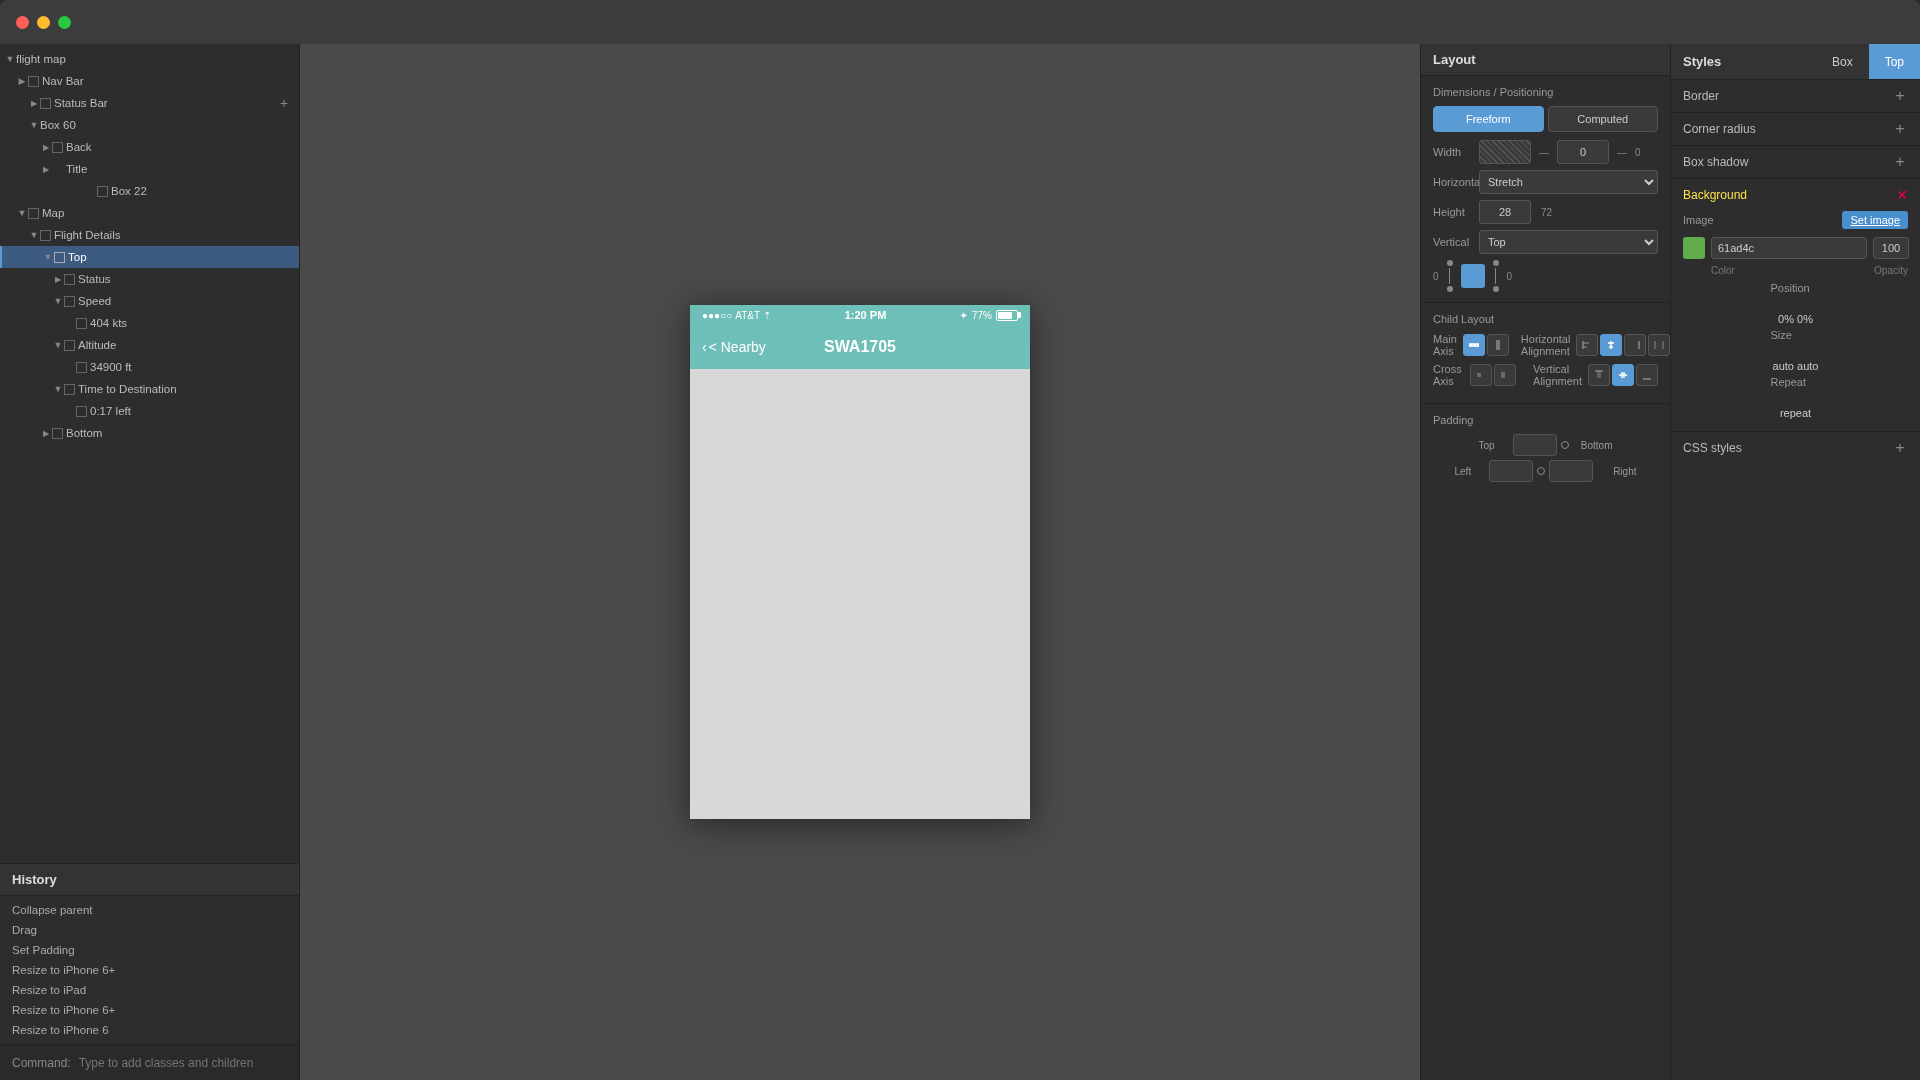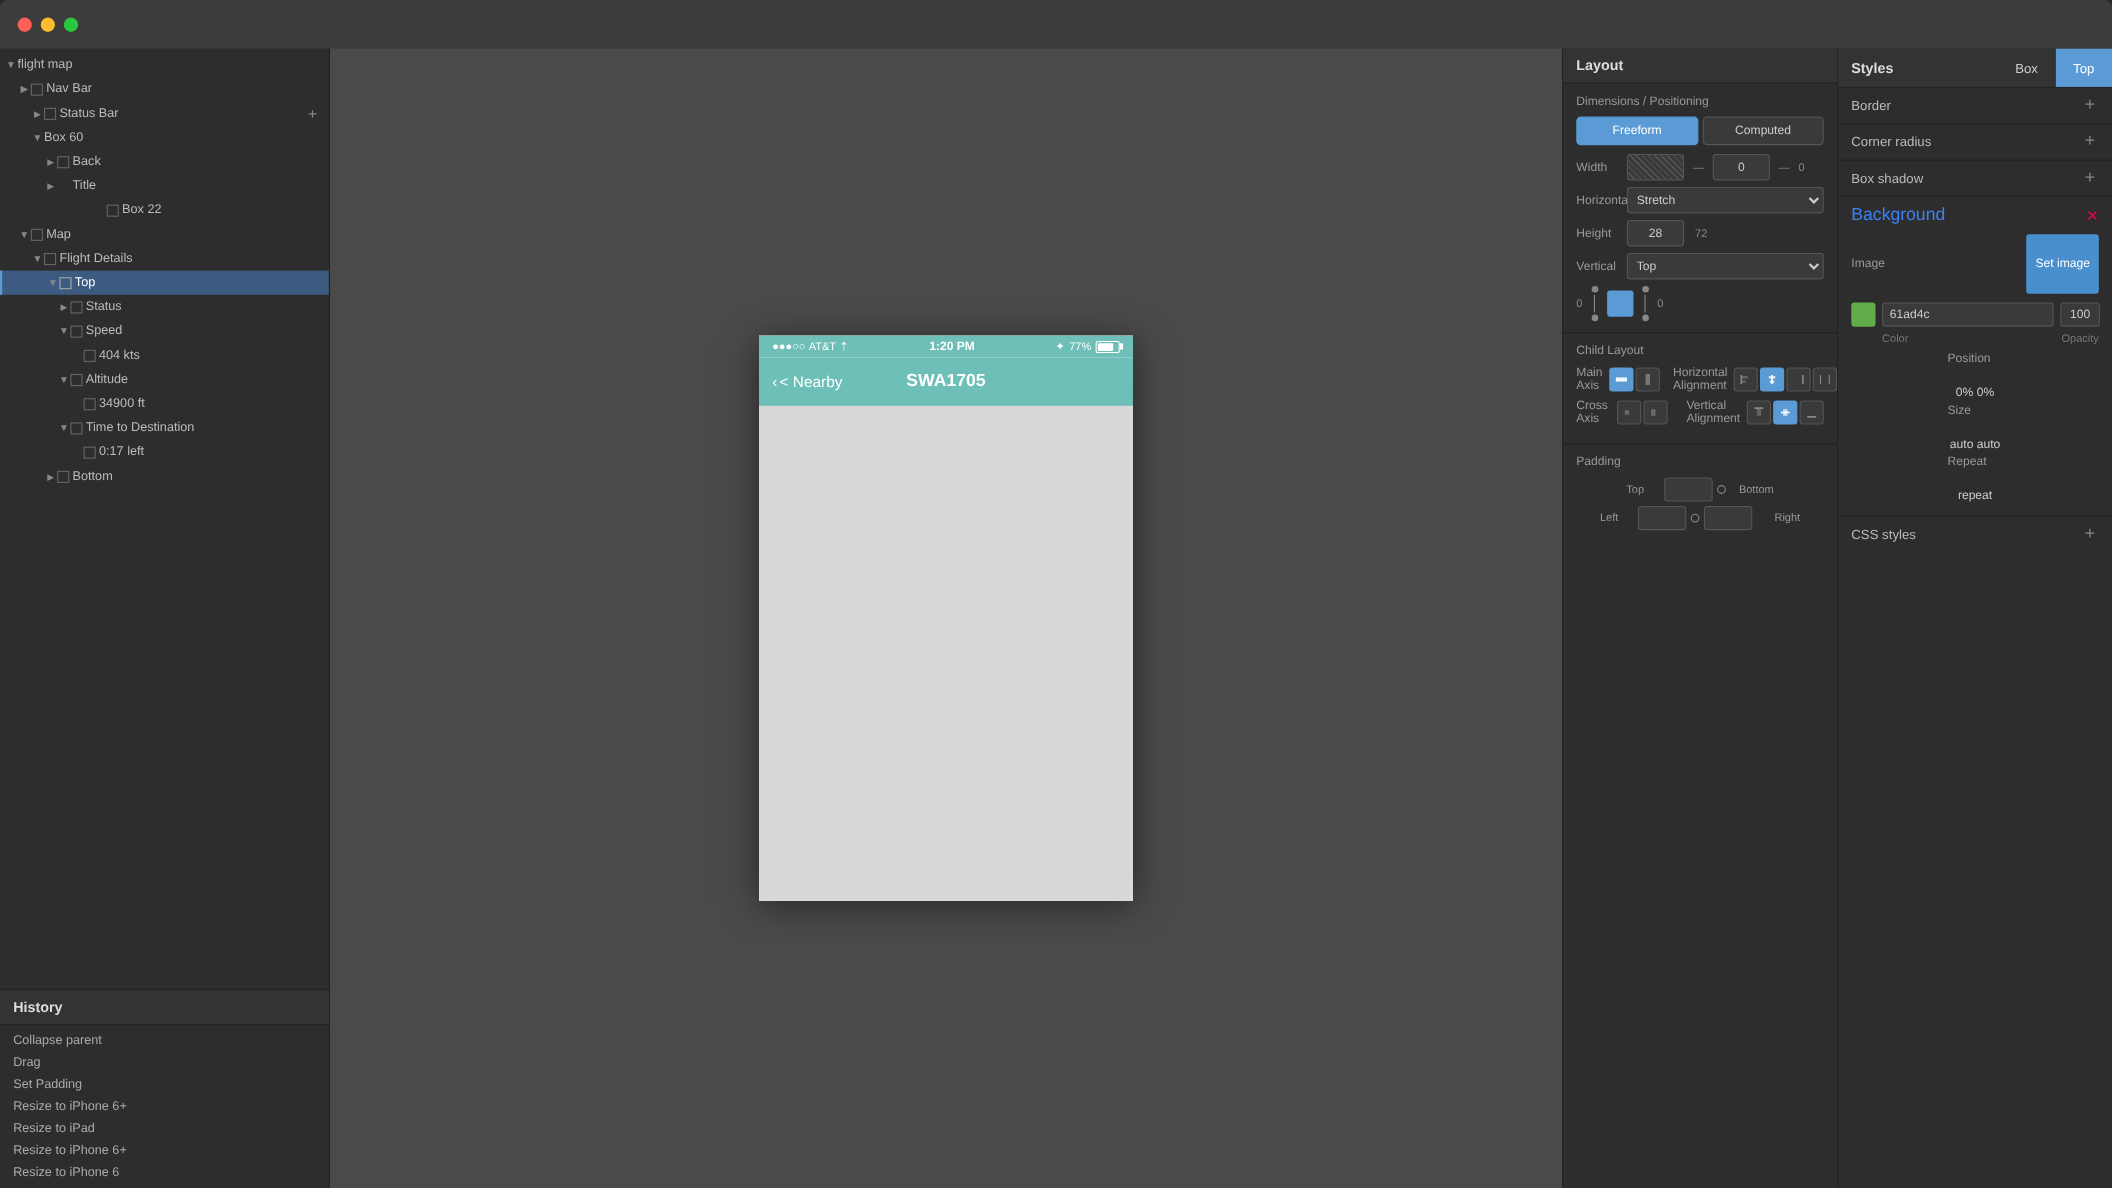--- a/index.html
+++ b/index.html
@@ -502,37 +502,38 @@
       padding: 8px 12px;
       border-bottom: 1px solid #222;
     }
     .bg-header {
       display: flex;
       align-items: center;
       justify-content: space-between;
       margin-bottom: 8px;
     }
     .bg-title {
-      font-size: 16px;
-      color: #3b82f6;
+      font-size: 12px;
+      color: #fde047;
     }
     .bg-image-row {
       display: flex;
       align-items: center;
       justify-content: space-between;
       margin-bottom: 8px;
     }
     .bg-image-label { font-size: 11px; color: #999; }
     .bg-image-btn {
       background: #4a8fcd;
       color: #fff;
       font-size: 11px;
-      padding: 21px 8px;
+      padding: 3px 8px;
       border-radius: 3px;
       cursor: pointer;
+      text-decoration: underline;
     }
     .bg-color-row {
       display: flex;
       align-items: center;
       gap: 6px;
       margin-bottom: 6px;
     }
     .color-swatch {
       width: 22px; height: 22px;
       border-radius: 3px;
@@ -725,20 +726,24 @@
           <div class="history-item">Collapse parent</div>
           <div class="history-item">Drag</div>
           <div class="history-item">Set Padding</div>
           <div class="history-item">Resize to iPhone 6+</div>
           <div class="history-item">Resize to iPad</div>
           <div class="history-item">Resize to iPhone 6+</div>
           <div class="history-item">Resize to iPhone 6</div>
         </div>
       </div>
 
+      <div class="command-bar">
+        <span class="command-label">Command:</span>
+        <input class="command-input" placeholder="Type to add classes and children" style="">
+      </div>
     </div>
 
     <div class="canvas-area">
       <div class="phone-mockup">
 
         <div class="phone-status-bar">
           <div class="status-left">
             <span>●●●○○</span>
             <span>AT&amp;T</span>
             <span>⇡</span>

